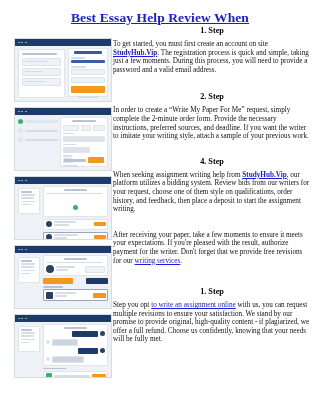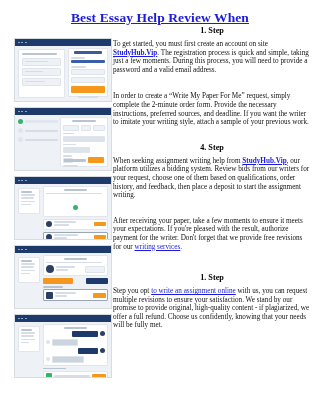--- a/index.html
+++ b/index.html
@@ -309,27 +309,28 @@
 
   <div class="content">
 
     <div class="block">
       <div class="step-h">1. Step</div>
       <p class="para"><span>To get started, you must first create an account on site </span><a href="#">StudyHub.Vip</a><span>. The registration process is quick and simple, taking just a few moments. During this process, you will need to provide a password and a valid email address.</span></p>
     </div>
     <div class="sp1"></div>
 
     <div class="block">
+      <div class="step-h">2. Step</div>
       <p class="para"><span>In order to create a “Write My Paper For Me” request, simply complete the 2-minute order form. Provide the necessary instructions, preferred sources, and deadline. If you want the writer to imitate your writing style, attach a sample of your previous work.</span></p>
     </div>
     <div class="sp2"></div>
 
     <div class="block">
       <div class="step-h">4. Step</div>
-      <p class="para"><span>When seeking assignment writing help from </span><a href="#">StudyHub.Vip</a><span>, our platform utilizes a bidding system. Review bids from our writers for your request, choose one of them based on qualifications, order history, and feedback, then place a deposit to start the assignment writing.</span></p>
+      <p class="para"><span>When seeking assignment writing help from </span><a href="#">StudyHub.Vip</a><span>, our platform utilizes a bidding system. Review bids from our writers for your request, choose one of them style on qualifications, order history, and feedback, then place a deposit to start the assignment writing.</span></p>
     </div>
     <div class="sp3"></div>
 
     <div class="block">
       <p class="para"><span>After receiving your paper, take a few moments to ensure it meets your expectations. If you're pleased with the result, authorize payment for the writer. Don't forget that we provide free revisions for our </span><a href="#" class="plain">writing services</a><span>.</span></p>
     </div>
     <div class="sp4"></div>
 
     <div class="block">
       <div class="step-h">1. Step</div>

